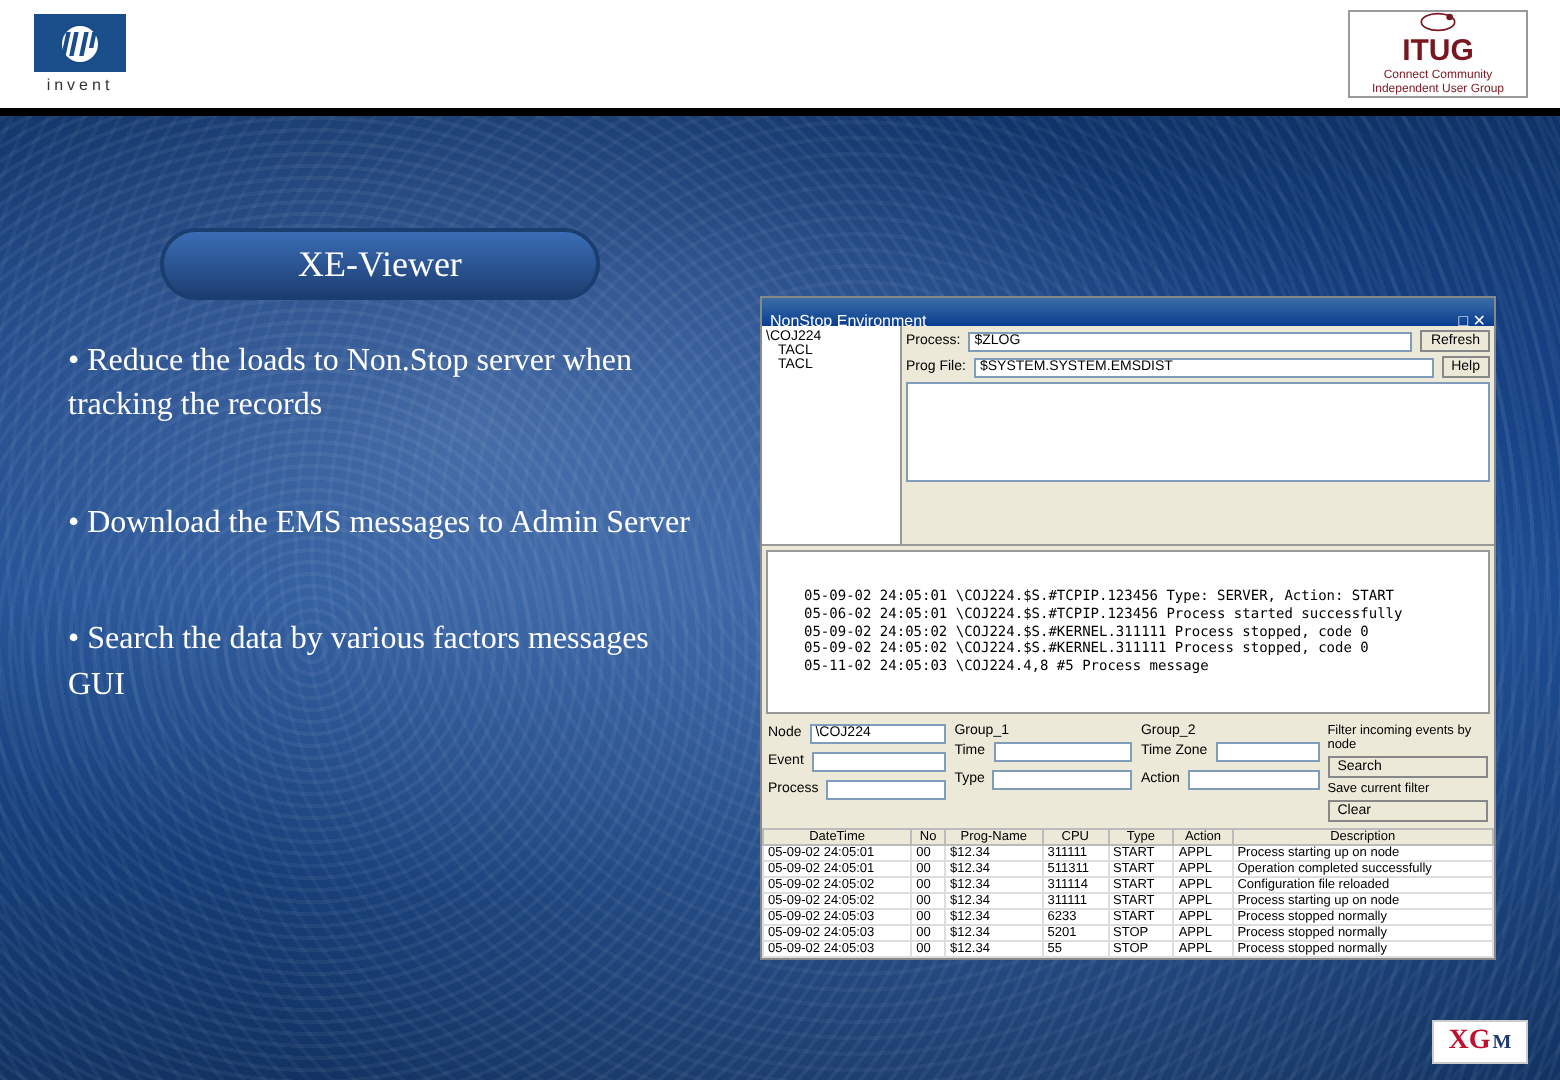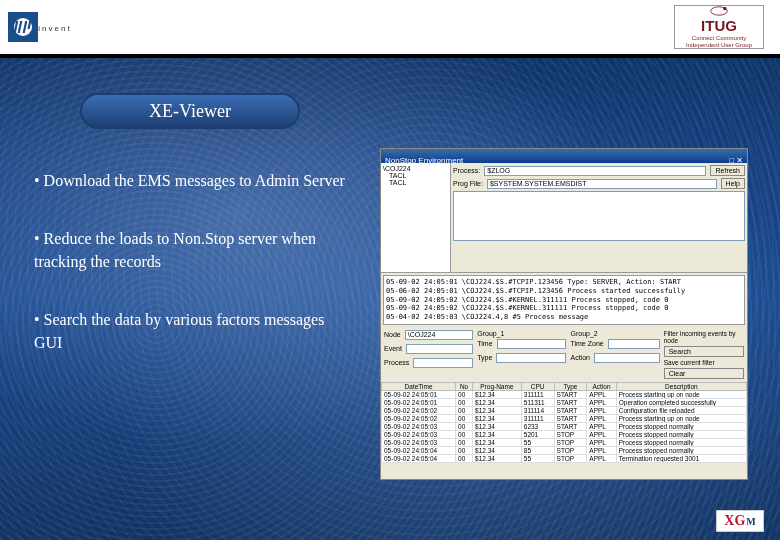--- a/index.html
+++ b/index.html
@@ -29,40 +29,40 @@
   }
   .topbar {
     position: absolute; top: 0; left: 0; right: 0; height: 58px;
     background: #fff;
     border-bottom: 4px solid #000;
     display: flex; align-items: center; justify-content: space-between;
     padding: 4px 16px;
   }
   .hp-logo {
     width: 48px; height: 40px;
-    display:flex; flex-direction:row; align-items:center; justify-content:center;
+    display:flex; flex-direction:column; align-items:center; justify-content:flex-start;
   }
   .hp-block {
     width: 46px; height: 30px; background:#1a4e8a; position:relative;
     display:flex; align-items:center; justify-content:center;
   }
   .hp-block svg { display:block; }
   .hp-invent {
     font-family: Arial, sans-serif; font-size: 8px; letter-spacing: 2px;
     color:#333; text-align:center; margin-top:2px;
   }
   .itug-logo {
     width: 90px; height: 44px; border:1px solid #999;
     display:flex; flex-direction:column; align-items:center; justify-content:center;
     font-family: Arial, sans-serif; font-size: 6px; color:#7a1620; gap:1px;
   }
   .itug-text { font-size: 15px; font-weight:bold; }
   .title-pill {
     position: absolute;
-    left: 80px; top: 93px;
+    left: 80px; top: 114px;
     width: 220px; height: 36px;
     border: 2px solid #1a3e70;
     border-radius: 18px;
     background: linear-gradient(180deg,#3a6db5,#1e3e72);
     display:flex; align-items:center; justify-content:center;
     color:#fff; font-size:18px;
   }
   .bullets {
     position:absolute;
     left: 34px; top: 170px;
@@ -107,21 +107,21 @@
   .form-row { display:flex; gap:4px; margin-bottom:2px; align-items:center; }
   .fld { background:#fff; border:1px solid #7f9db9; height:10px; flex:1; font-size:7px; padding:0 2px; overflow:hidden;}
   .textarea {
     background:#fff; border:1px solid #7f9db9; height:50px; width:100%;
   }
   .btn {
     background:#ece9d8; border:1px solid #888; font-size:7px; padding:0 4px; height:11px;
     display:inline-flex; align-items:center;
   }
   .log-block {
-    background:#fff; border:1px solid #999; margin:2px; padding:2px;
+    background:#fff; border:1px solid #999; margin:2px; padding:18px;
     font-family: monospace; font-size:7px; line-height:1.25;
   }
   .filter-pane {
     display:flex; gap:4px; padding:3px;
   }
   .filter-col { display:flex; flex-direction:column; gap:2px; flex:1; }
   .lbl { font-size:7px; }
   .table { width:100%; border-collapse:collapse; font-size:6.5px; background:#fff;}
   .table th { background:#ece9d8; border:1px solid #bbb; padding:0 2px; font-weight:normal;}
   .table td { border:1px solid #ddd; padding:0 2px; white-space:nowrap; overflow:hidden;}
@@ -162,22 +162,22 @@
     </svg>
     <div class="itug-text">ITUG</div>
     <div>Connect Community</div>
     <div>Independent User Group</div>
   </div>
 </div>
 
 <div class="title-pill">XE-Viewer</div>
 
 <ul class="bullets">
+  <li>Reduce the loads to Non.Stop server when tracking the records</li>
   <li>Download the EMS messages to Admin Server</li>
-  <li>Reduce the loads to Non.Stop server when tracking the records</li>
   <li>Search the data by various factors messages GUI</li>
 </ul>
 
 <div class="screenshot-pane">
   <div class="win-titlebar">
     <span>NonStop Environment</span>
     <span>_ □ ✕</span>
   </div>
 
   <div class="pane-top">
@@ -199,21 +199,21 @@
       </div>
       <div class="textarea"></div>
     </div>
   </div>
 
   <div class="log-block">
     <div>05-09-02 24:05:01   \COJ224.$S.#TCPIP.123456   Type: SERVER, Action: START</div>
     <div>05-06-02 24:05:01   \COJ224.$S.#TCPIP.123456   Process started successfully</div>
     <div>05-09-02 24:05:02   \COJ224.$S.#KERNEL.311111  Process stopped, code 0</div>
     <div>05-09-02 24:05:02   \COJ224.$S.#KERNEL.311111  Process stopped, code 0</div>
-    <div>05-04-02 24:05:03   \COJ224.4,8  #5 Process message</div>
+    <div>05-11-02 24:05:03   \COJ224.4,8  #5 Process message</div>
   </div>
 
   <div class="filter-pane">
     <div class="filter-col">
       <div class="form-row">
         <span class="lbl">Node</span>
         <span class="fld">\COJ224</span>
       </div>
       <div class="form-row">
         <span class="lbl">Event</span>

